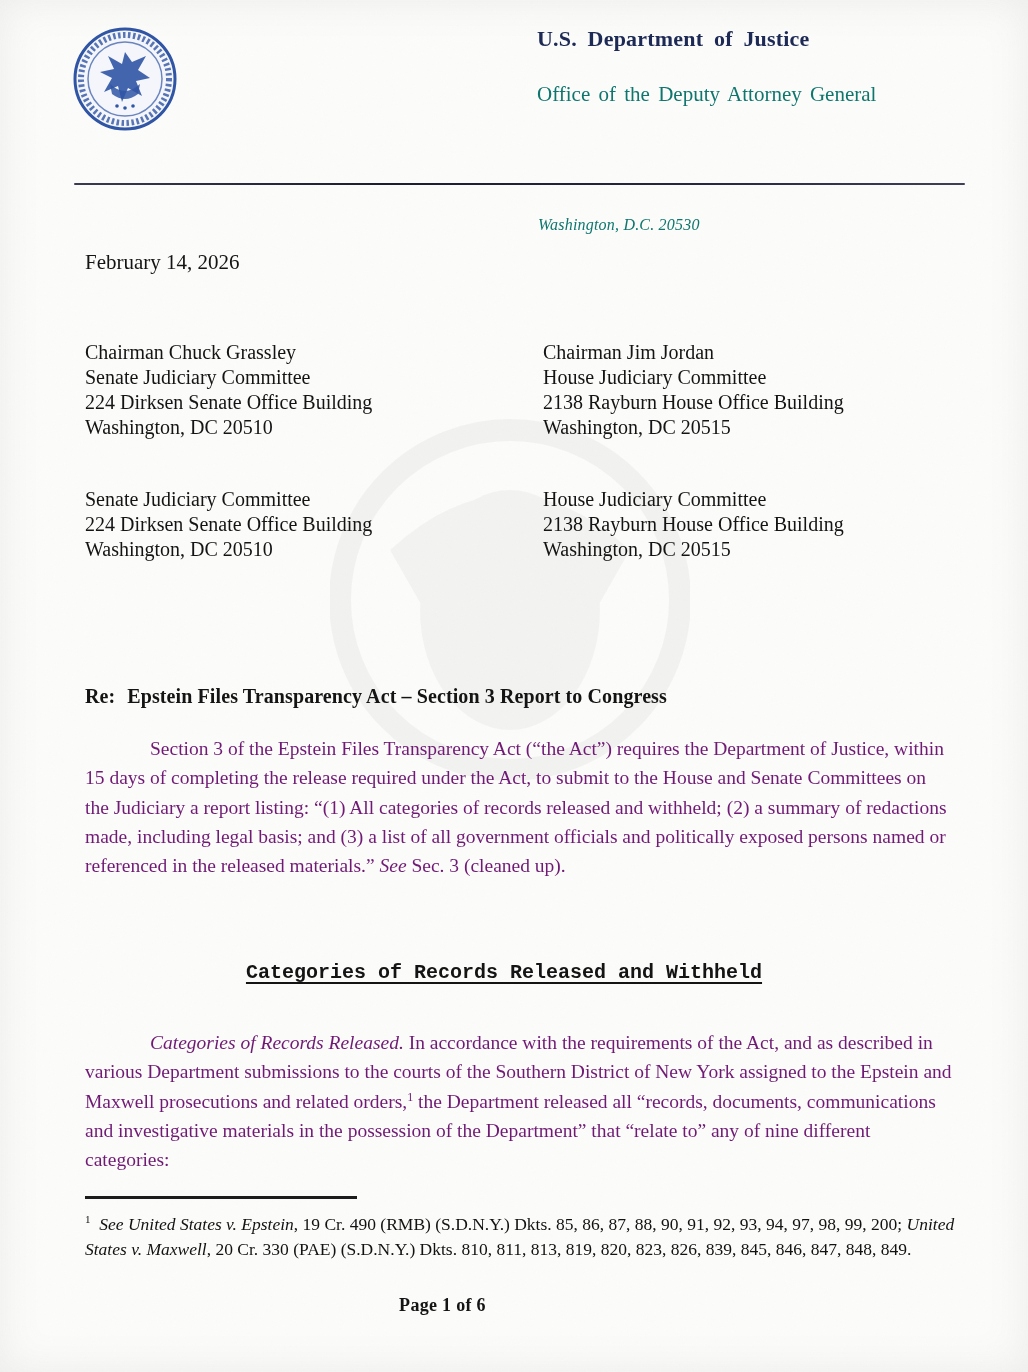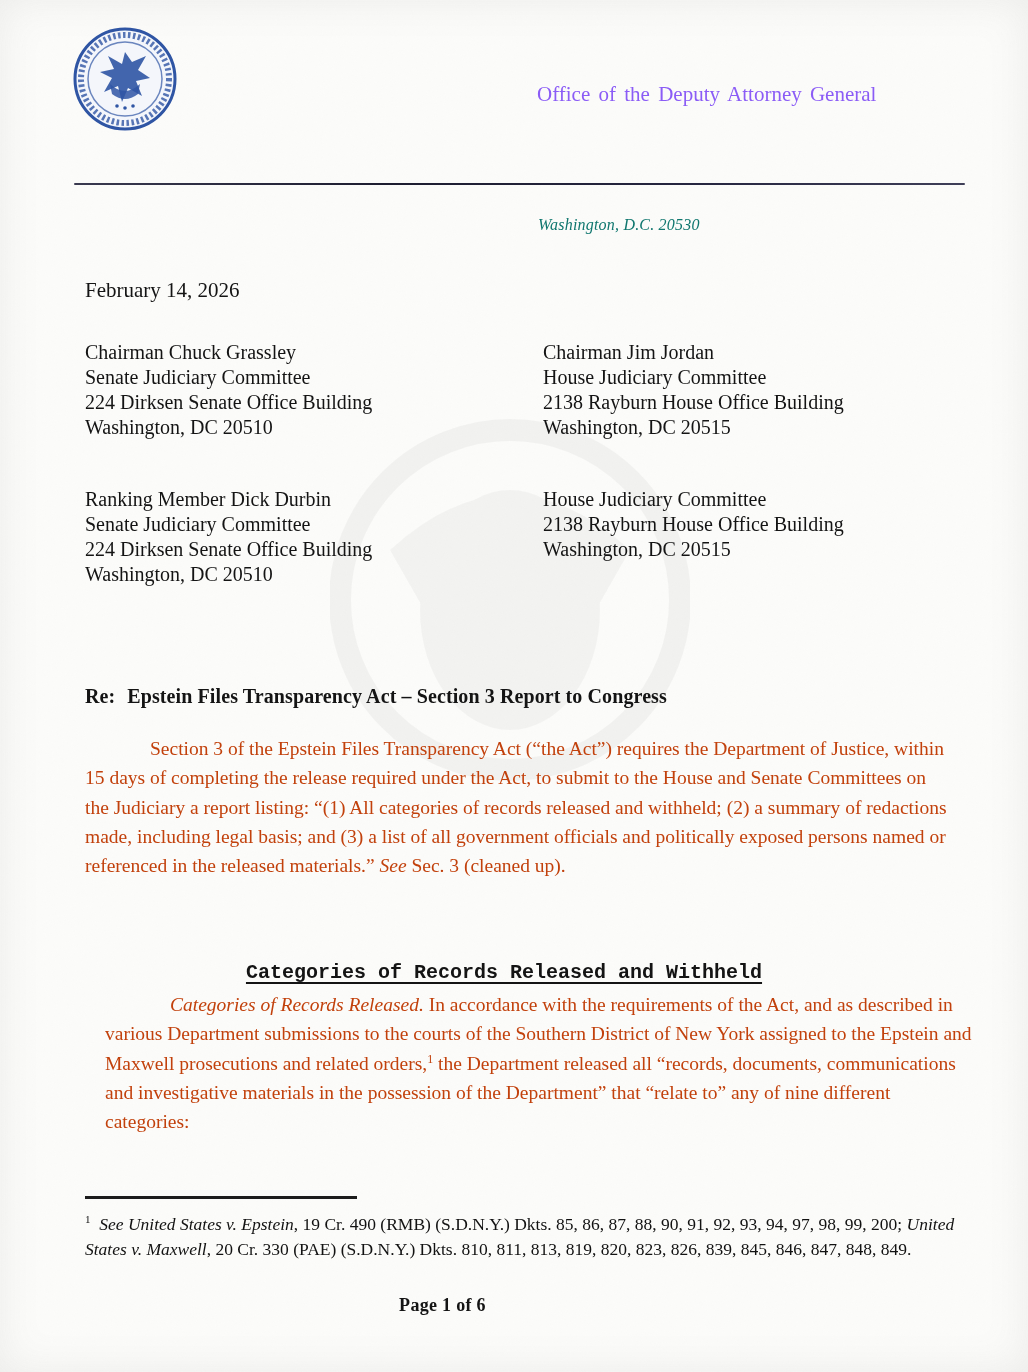--- a/index.html
+++ b/index.html
@@ -41,21 +41,21 @@
     font-size: 22px;
     font-weight: bold;
     color: #1d2a55;
     word-spacing: 5px;
     letter-spacing: 0.2px;
   }
   .office-title {
     position: absolute;
     left: 537px; top: 82px;
     font-size: 21px;
-    color: #8b5cf6;
+    color: #0f766e;
     word-spacing: 3px;
   }
   .head-rule {
     position: absolute;
     left: 74px; top: 183px;
     width: 891px; height: 2px;
     background: linear-gradient(90deg, #3a3a50, #1d1d30 35%, #262640 70%, #3f3f58);
     border-radius: 1px;
   }
   .city-line {
@@ -63,21 +63,20 @@
     left: 538px; top: 216px;
     font-style: italic;
     font-size: 16px;
     color: #0f766e;
     letter-spacing: 0.2px;
   }
   .date-line {
     position: absolute;
     left: 85px; top: 250px;
     font-size: 21px;
-    margin-top: 28px;
   }
   
   .addr-row { position: absolute; left: 85px; width: 880px; display: flex; gap: 36px; }
   .addr-row-1 { top: 340px; }
   .addr-row-2 { top: 487px; }
   .addr-block { width: 460px; font-size: 20px; line-height: 25px; }
   .addr-block div { white-space: nowrap; }
   
   .re-line {
     position: absolute;
@@ -88,40 +87,40 @@
   }
   .re-line .re-subject { margin-left: 12px; }
   
   .para {
     position: absolute;
     left: 85px;
     width: 868px;
     font-size: 19.5px;
     line-height: 29.3px;
     text-align: left;
-    color: #c2410c;
+    color: #701a75;
   }
   .para.indent { text-indent: 65px; }
   .para-1 { top: 734px; }
   .para-2 { top: 921px; }
   .section-heading {
     position: absolute;
     left: 70px; top: 961px;
     width: 868px;
     text-align: center;
     font-size: 20px;
     font-weight: bold;
     font-family: Liberation Mono, monospace;
   }
   .section-heading span {
     text-decoration: underline;
     text-decoration-thickness: 2px;
     text-underline-offset: 4px;
   }
-  .para-3 { top: 990px; margin-left: 20px; }
+  .para-3 { top: 1028px; }
   sup.fn-ref { font-size: 12px; vertical-align: super; line-height: 0; }
   
   .footnote-rule {
     position: absolute;
     left: 85px; top: 1196px;
     width: 272px; height: 3px;
     background: #1c1c1c;
   }
   .footnote {
     position: absolute;
@@ -167,20 +166,21 @@
     <circle cx="53" cy="53" r="50" fill="#f4f6fb" stroke="#2f55a4" stroke-width="3"></circle>
     <circle cx="53" cy="53" r="44" fill="none" stroke="#2f55a4" stroke-width="6" stroke-dasharray="2.5 2.5" opacity="0.8"></circle>
     <circle cx="53" cy="53" r="37" fill="none" stroke="#2f55a4" stroke-width="1.5" opacity="0.7"></circle>
     <path d="M53 26 L60 36 L74 30 L66 44 L78 52 L64 55 L70 70 L56 62 L50 76 L46 60 L32 66 L40 52 L28 46 L42 43 L36 30 L50 38 Z" fill="#2f55a4" opacity="0.9"></path>
     <path d="M38 58 Q53 72 68 58 L66 68 Q53 78 40 68 Z" fill="#2f55a4" opacity="0.85"></path>
     <circle cx="45" cy="80" r="1.8" fill="#2f55a4"></circle>
     <circle cx="53" cy="82" r="1.8" fill="#2f55a4"></circle>
     <circle cx="61" cy="80" r="1.8" fill="#2f55a4"></circle>
   </svg>
 
+  <div class="dept-title">U.S. Department of Justice</div>
   <div class="office-title">Office of the Deputy Attorney General</div>
   <div class="head-rule"></div>
   <div class="city-line">Washington, D.C.  20530</div>
 
   <div class="date-line">February 14, 2026</div>
 
   <div class="addr-row addr-row-1">
     <div class="addr-block">
       <div>Chairman Chuck Grassley</div>
       <div>Senate Judiciary Committee</div>
@@ -190,21 +190,20 @@
     <div class="addr-block">
       <div>Chairman Jim Jordan</div>
       <div>House Judiciary Committee</div>
       <div>2138 Rayburn House Office Building</div>
       <div>Washington, DC 20515</div>
     </div>
   </div>
 
   <div class="addr-row addr-row-2">
     <div class="addr-block">
-      <div>Ranking Member Dick Durbin</div>
       <div>Senate Judiciary Committee</div>
       <div>224 Dirksen Senate Office Building</div>
       <div>Washington, DC 20510</div>
     </div>
     <div class="addr-block">
       <div>House Judiciary Committee</div>
       <div>2138 Rayburn House Office Building</div>
       <div>Washington, DC 20515</div>
     </div>
   </div>

